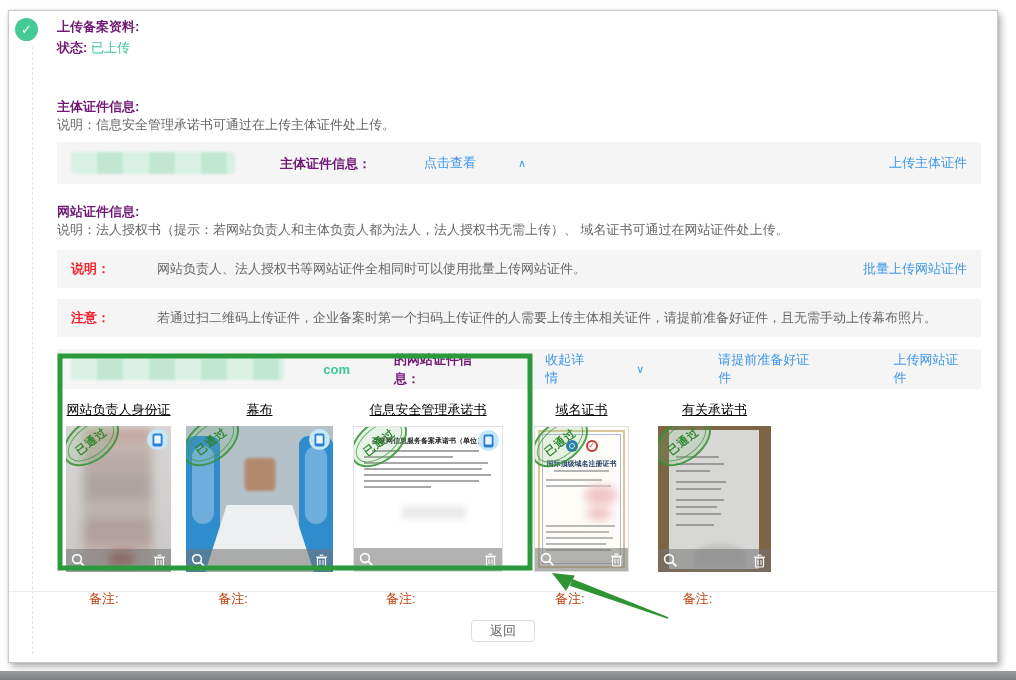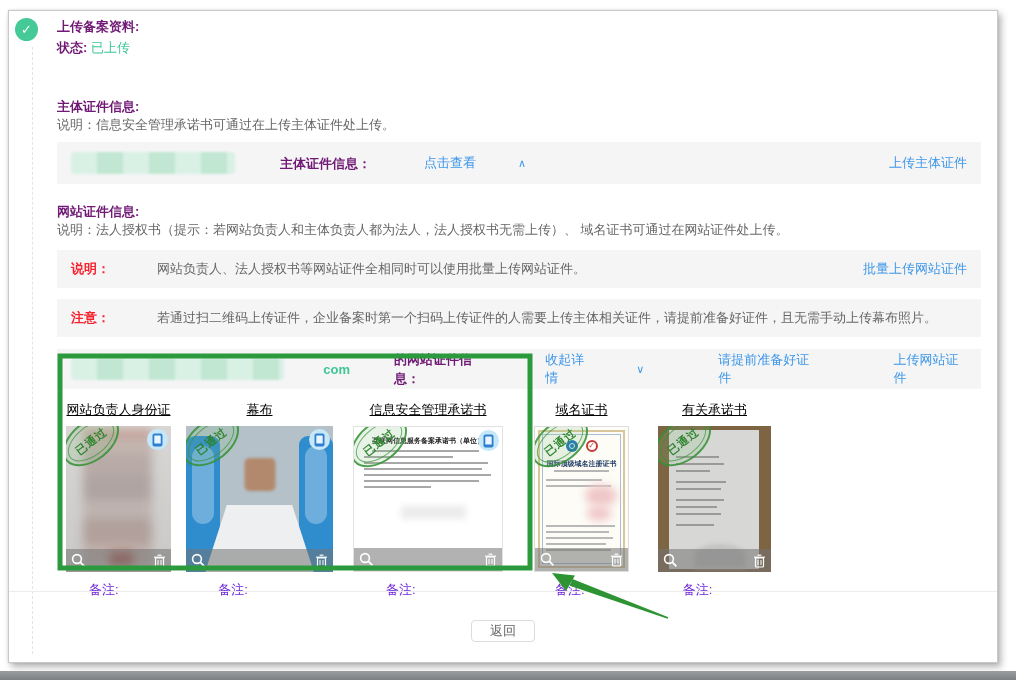--- a/index.html
+++ b/index.html
@@ -38,21 +38,21 @@
   .r1 { width:164px; margin-right:8px; }
   .r2 { width:226px; margin-right:2px; }
   .mt22 { margin-top:40px; }
   .mt18 { margin-top:18px; }
 
   
   .cards { display:flex; margin-top:13px; margin-left:9px; }
   .card { flex:none; }
   .card-title { text-align:center; color:#000000; line-height:16px;text-decoration:underline; }
   .thumb { position:relative; margin-top:8px; height:146px; overflow:hidden; background:#ddd; }
-  .note { margin-top:9px; color:#6d28d9; padding-left:22%; }
+  .note { margin-top:18px; color:#c2410c; padding-left:22%; }
 
   .toolbar {
     position:absolute; left:0; right:0; bottom:0; height:23px; z-index:6;
     background:rgba(115,115,115,.55); display:flex; align-items:center; justify-content:space-between;
     padding:0 5px;
   }
   .icon-btn { display:flex; align-items:center; cursor:pointer; }
 
   .stamp {
     position:absolute; left:-7px; top:-5px; width:64px; height:40px; z-index:5;

